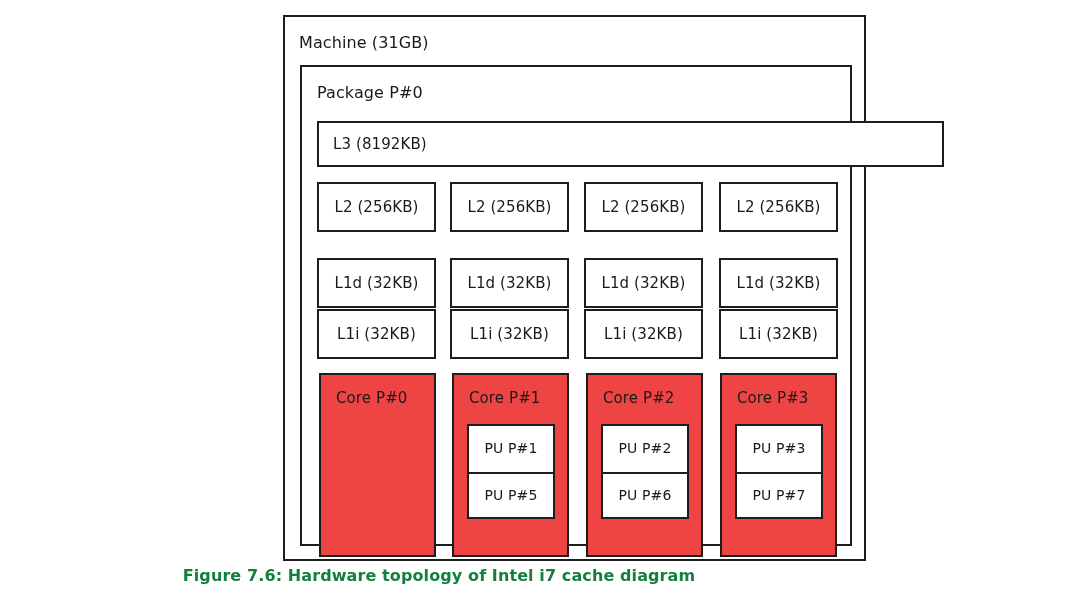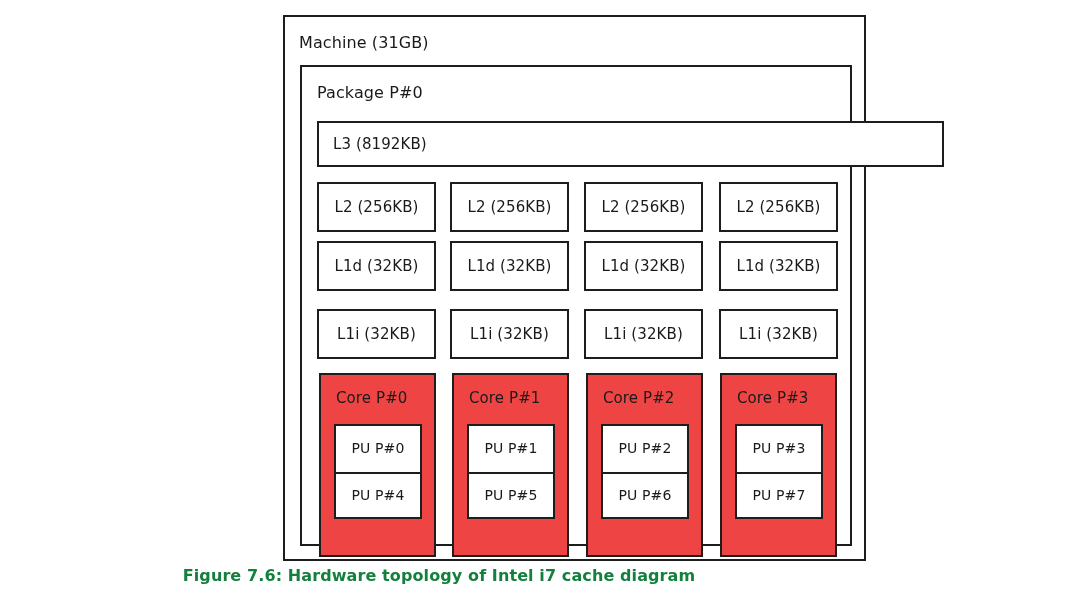--- a/index.html
+++ b/index.html
@@ -83,21 +83,21 @@
     padding-left: 14px;
   }
 
   
   .cache {
     width: 119px;
     height: 50px;
     justify-content: center;
   }
   .row-l2  { top: 115px; }
-  .row-l1d { top: 174px; }
+  .row-l1d { top: 191px; }
   .row-l1i { top: 242px; }
 
   
   .col-0 { left: 15px; }
   .col-1 { left: 148px; }
   .col-2 { left: 282px; }
   .col-3 { left: 417px; }
 
   
   .core {
@@ -186,24 +186,20 @@
     <div class="box cache row-l1d col-2">L1d (32KB)</div>
     <div class="box cache row-l1d col-3">L1d (32KB)</div>
 
     <div class="box cache row-l1i col-0">L1i (32KB)</div>
     <div class="box cache row-l1i col-1">L1i (32KB)</div>
     <div class="box cache row-l1i col-2">L1i (32KB)</div>
     <div class="box cache row-l1i col-3">L1i (32KB)</div>
 
     <div class="core core-0">
       <div class="core-label">Core P#0</div>
-      <div class="pu-stack">
-        <div class="pu">PU P#0</div>
-        <div class="pu second">PU P#4</div>
-      </div>
     </div>
 
     <div class="core core-1">
       <div class="core-label">Core P#1</div>
       <div class="pu-stack">
         <div class="pu">PU P#1</div>
         <div class="pu second">PU P#5</div>
       </div>
     </div>
 

